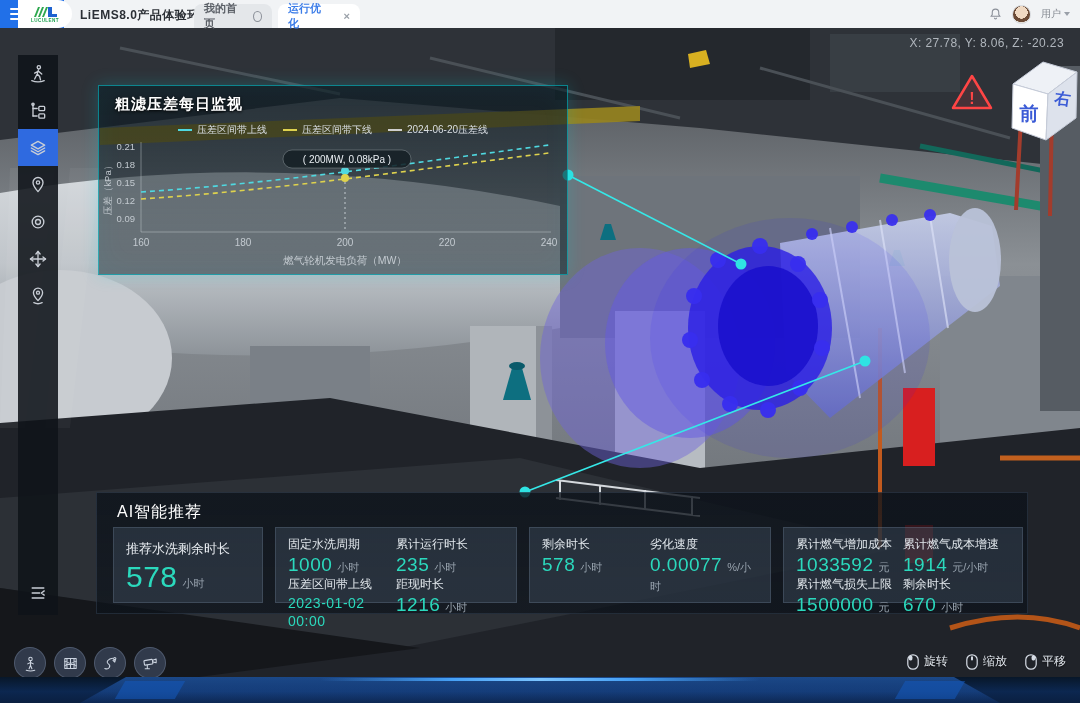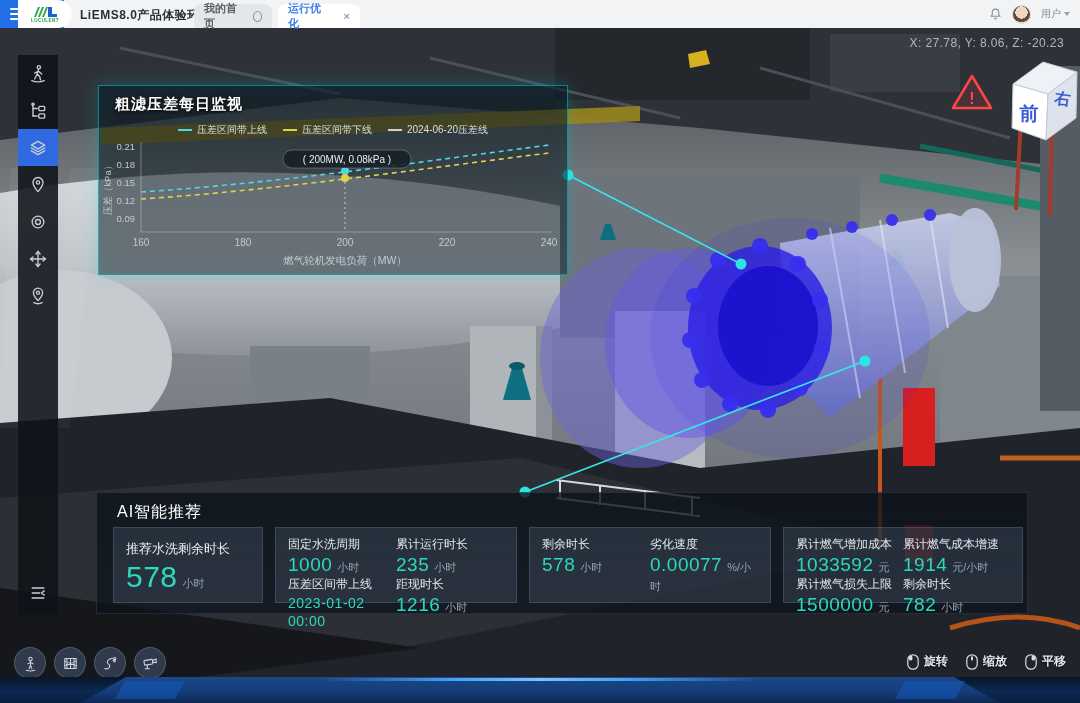--- a/index.html
+++ b/index.html
@@ -71,21 +71,21 @@
 
   
   .fabs{position:absolute;left:14px;top:647px;display:flex;gap:8px;z-index:26;}
   .fab{width:30px;height:30px;border-radius:50%;background:rgba(72,88,114,.55);border:1px solid rgba(165,185,215,.25);
        display:flex;align-items:center;justify-content:center;cursor:pointer;}
   .fab svg{stroke:#ccd4e0;fill:none;stroke-width:1.5;stroke-linecap:round;stroke-linejoin:round;}
 
   
   .mouse-legend{position:absolute;right:14px;top:653px;display:flex;gap:18px;align-items:center;z-index:26;
                 color:#e3e8ef;font-size:12px;text-shadow:0 1px 2px rgba(0,0,0,.8);}
-  .ml-item{display:flex;align-items:flex-end;gap:5px;cursor:pointer;font-weight:bold;}
+  .ml-item{display:flex;align-items:flex-end;gap:5px;cursor:pointer;}
   .mouse{width:12px;height:16px;}
 
   
   .footer{position:absolute;left:0;bottom:0;width:1080px;height:26px;z-index:30;
           background:linear-gradient(180deg,#081729,#0c2750 55%,#0a1f40);}
   .footer .wing{position:absolute;top:0;bottom:0;background:linear-gradient(180deg,rgba(45,120,230,.50),rgba(25,70,150,.22));}
   .footer .wing.center{left:80px;right:80px;clip-path:polygon(0 100%,5% 0,95% 0,100% 100%);}
   .footer .glowline{position:absolute;left:320px;right:320px;top:1px;height:3px;border-radius:2px;
           background:linear-gradient(90deg,transparent,#46a0f5 30%,#7cc4ff 50%,#46a0f5 70%,transparent);}
   .footer .seg{position:absolute;top:4px;height:18px;background:rgba(20,90,190,.55);transform:skewX(-30deg);}
@@ -407,21 +407,21 @@
         <div class="cell">
           <div class="m-label">累计燃气成本增速</div>
           <div class="m-line"><span class="m-val">1914</span><span class="m-unit">元/小时</span></div>
         </div>
         <div class="cell">
           <div class="m-label">累计燃气损失上限</div>
           <div class="m-line"><span class="m-val">1500000</span><span class="m-unit">元</span></div>
         </div>
         <div class="cell">
           <div class="m-label">剩余时长</div>
-          <div class="m-line"><span class="m-val">782</span><span class="m-unit">小时</span></div>
+          <div class="m-line"><span class="m-val">670</span><span class="m-unit">小时</span></div>
         </div>
       </div>
     </div>
   </div>
 
   <div class="fabs">
     <div class="fab">
       <svg width="17" height="17" viewBox="0 0 24 24">
         <circle cx="12" cy="5.5" r="2.4"></circle>
           <path d="M12 8.5v6 M12 10.5l-4 2 M12 10.5l4 2 M12 14.5l-2 5 M12 14.5l2 5"></path>

